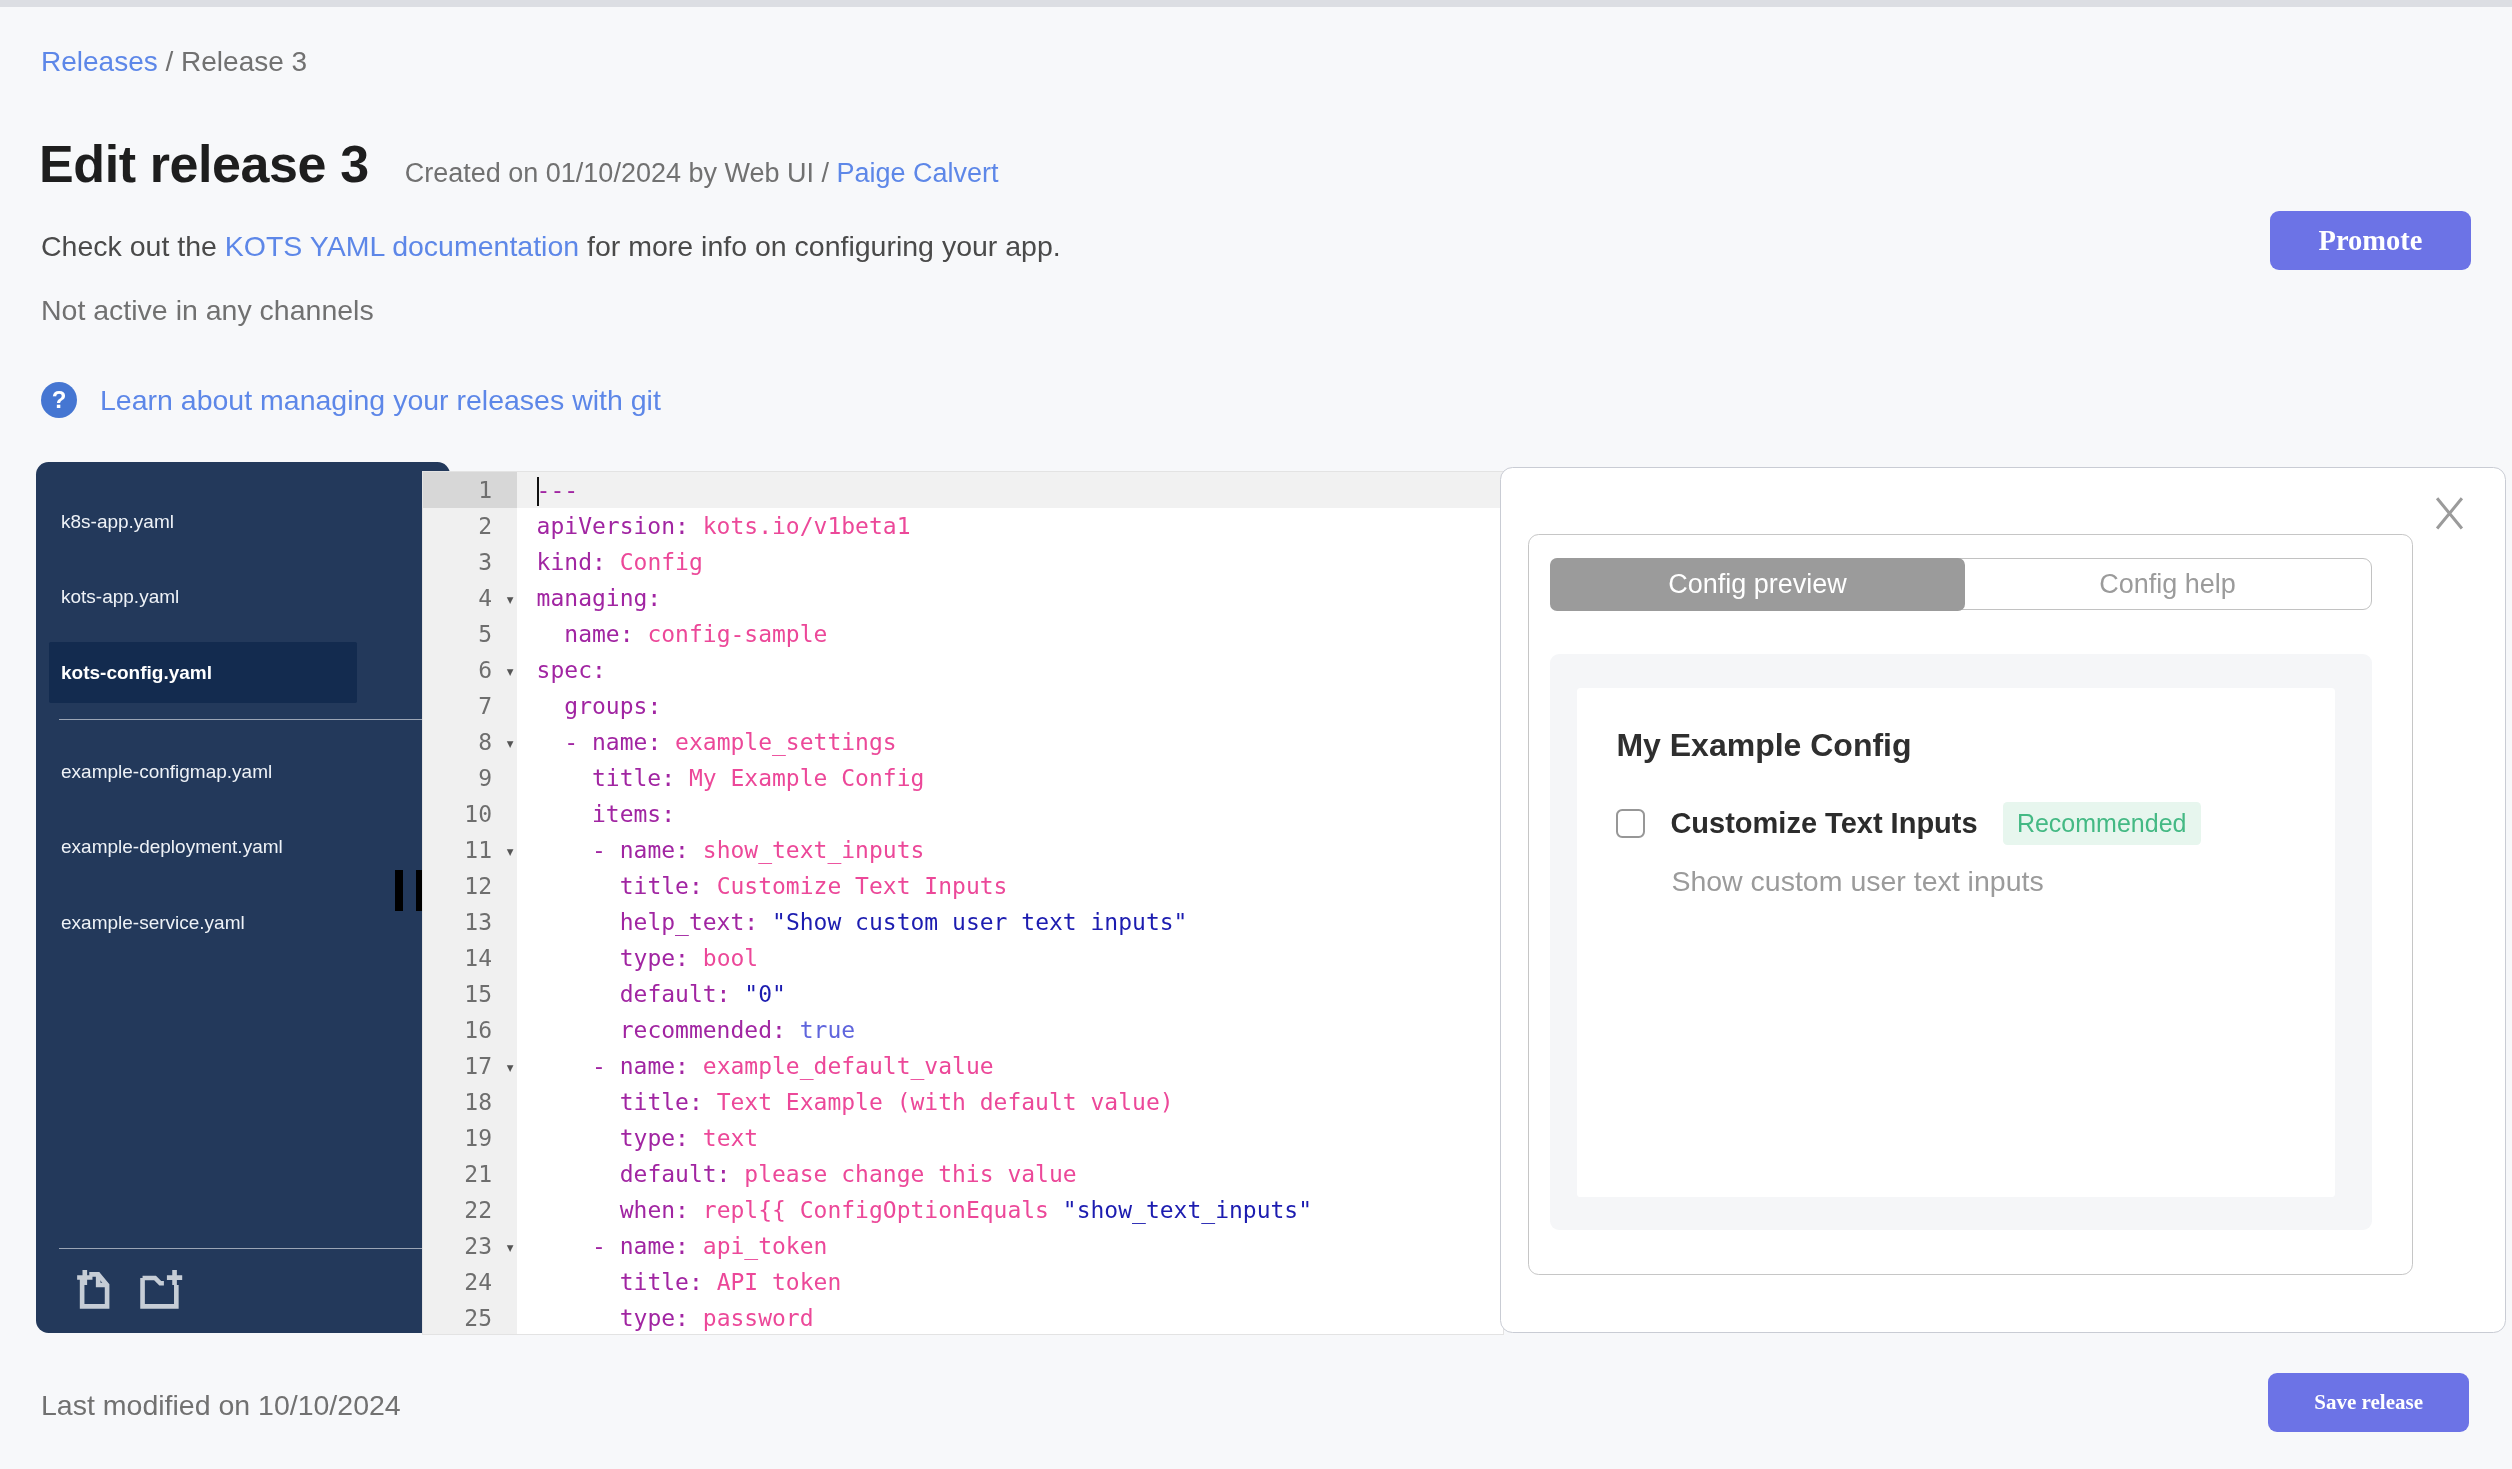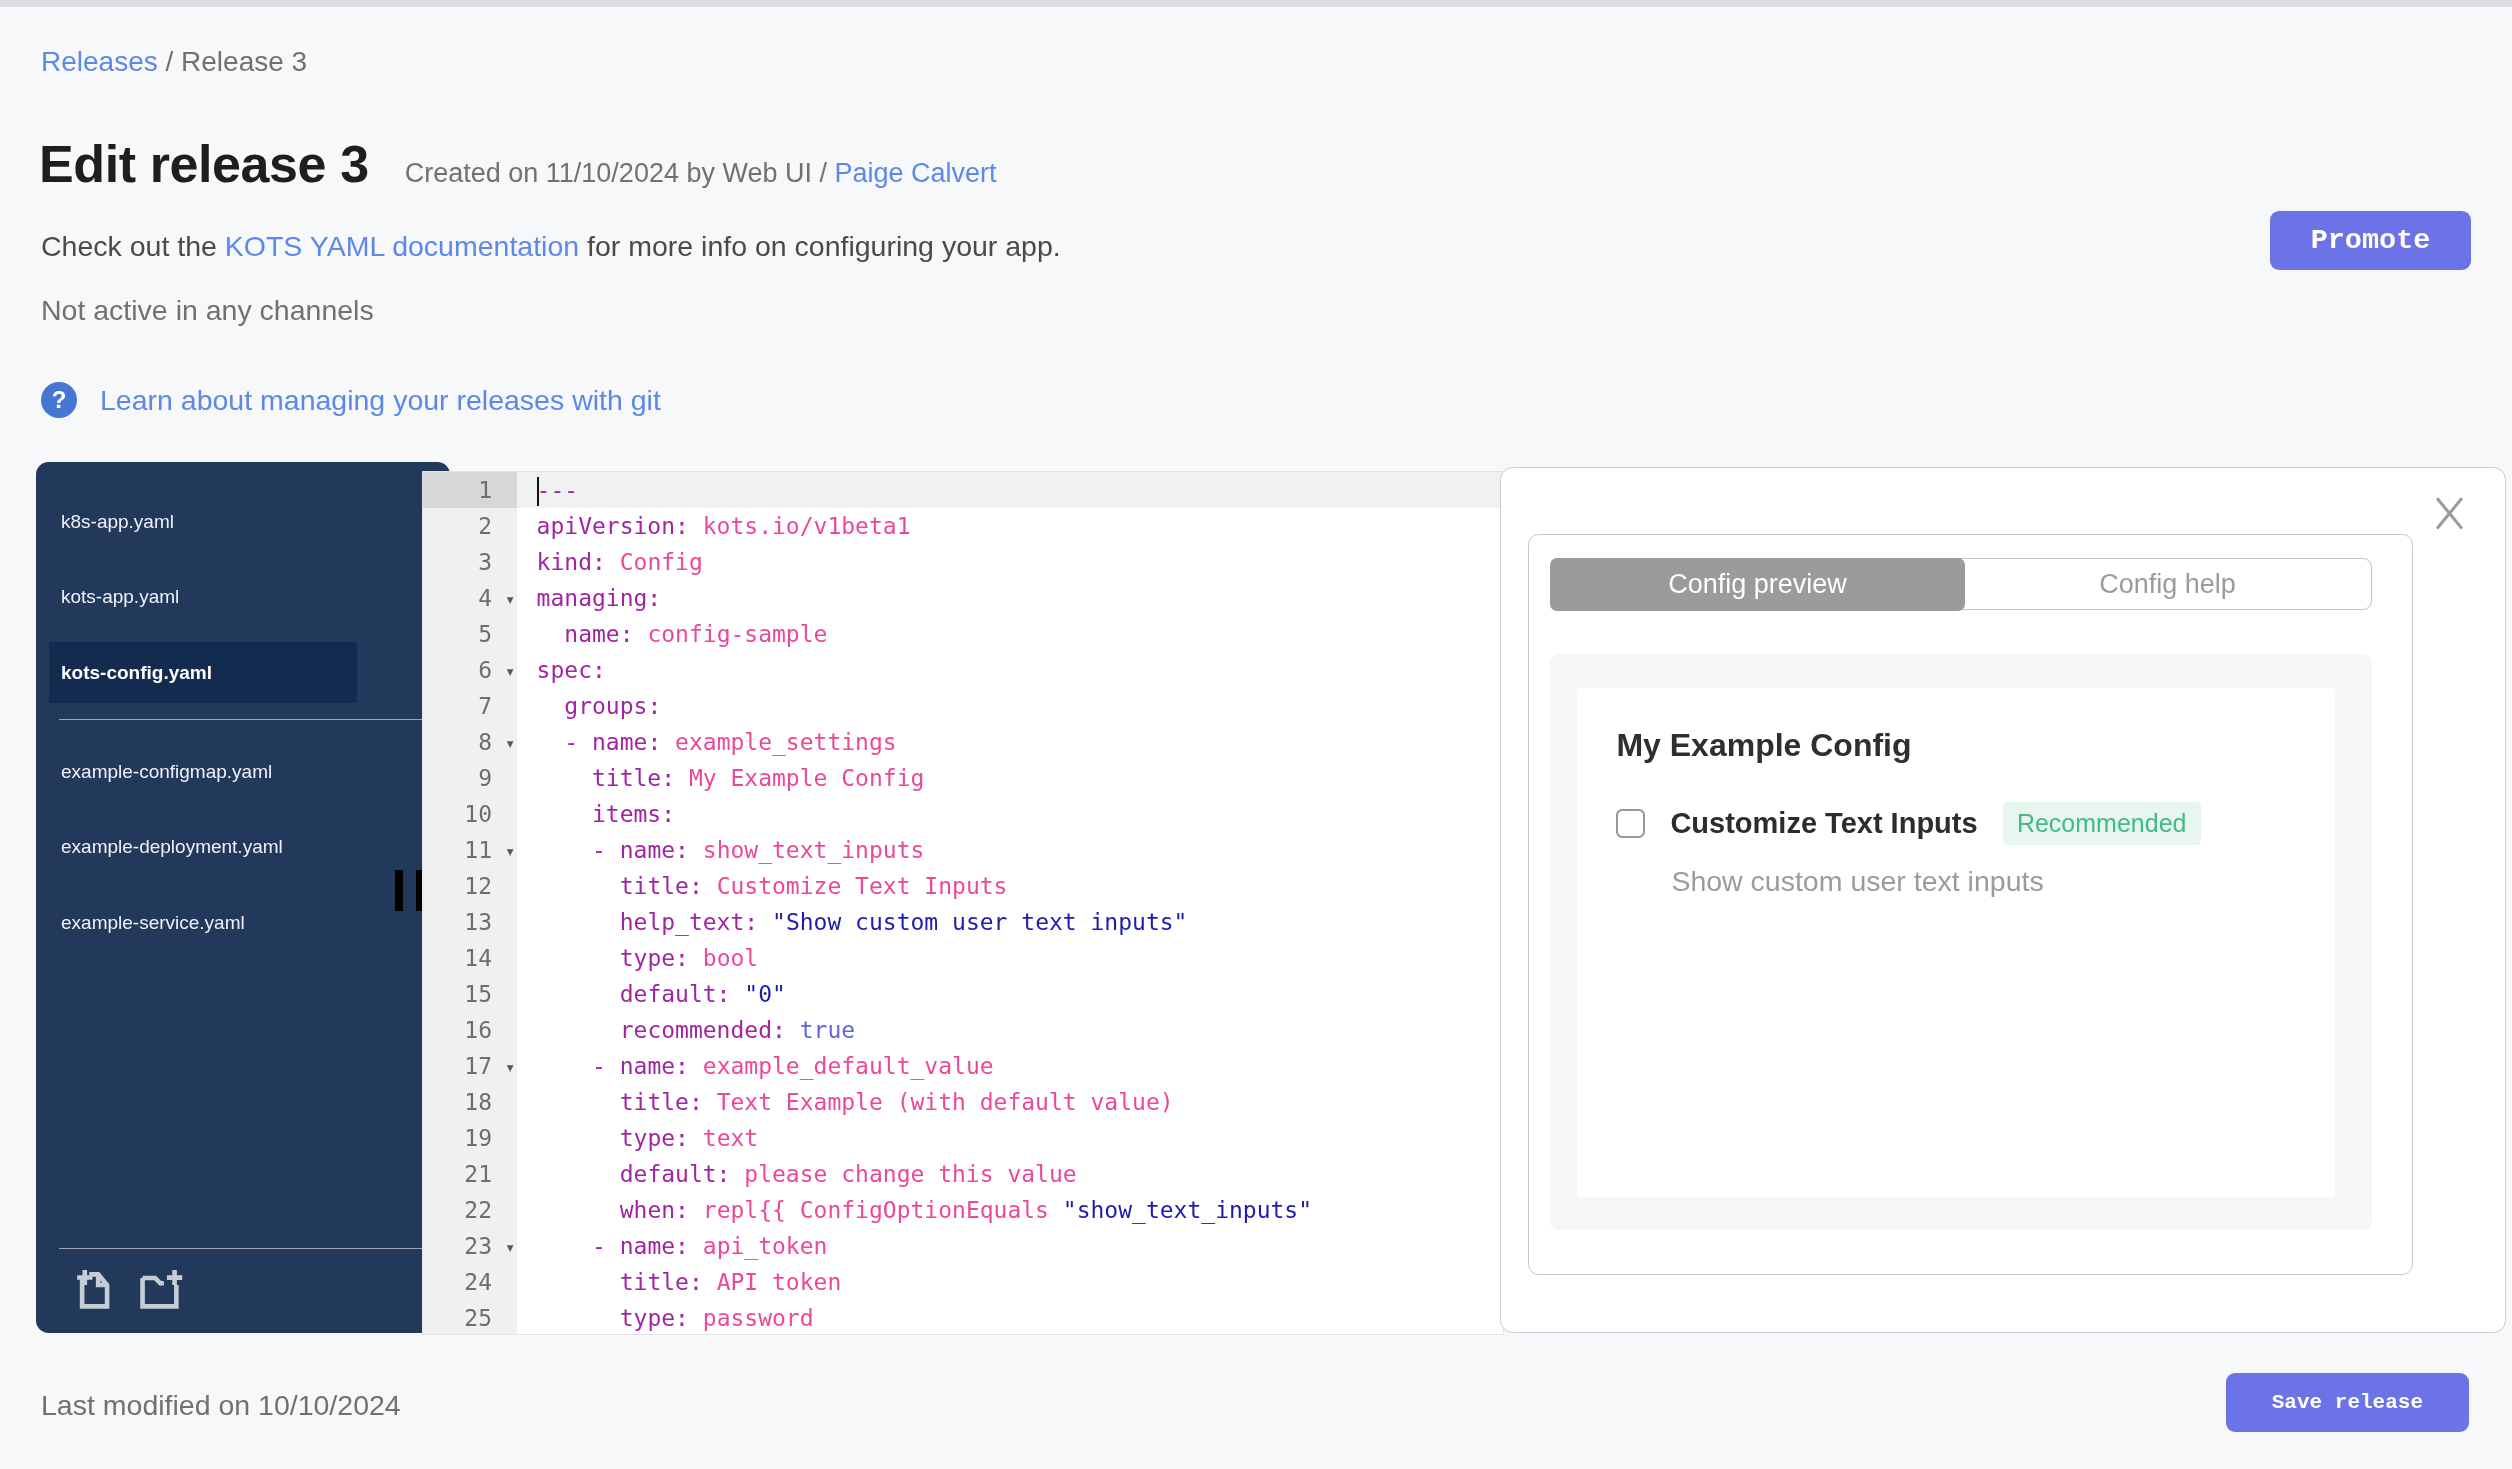--- a/index.html
+++ b/index.html
@@ -21,21 +21,21 @@
   .created { font-size:27px; color:#717171; }
   .created a { color:#5d87e8; text-decoration:none; cursor:pointer; }
   .doc-line { position:absolute; left:41px; top:230px; font-size:28.5px; color:#4a4a4a; }
   .doc-line a { color:#5d87e8; text-decoration:none; cursor:pointer; }
   .channel-status { position:absolute; left:41px; top:294px; font-size:28.5px; color:#717171; }
   .git-row { position:absolute; left:41px; top:382px; display:flex; align-items:center; gap:16px; }
   .q-icon { width:36px; height:36px; border-radius:50%; background:#4576d2; color:#fff; font-size:24px; font-weight:bold;
             display:flex; align-items:center; justify-content:center; }
   .git-row a { font-size:28.5px; color:#5d87e8; text-decoration:none; cursor:pointer;margin-left:7px; }
   .btn { background:#6c73e6; color:#fff; font-weight:700; border:none; border-radius:9px; cursor:pointer;
-         font-family:Liberation Mono, monospace; }
+         font-family:Liberation Serif, serif; }
   #promote-btn { position:absolute; right:41px; top:211px; width:201px; height:59px; font-size:28.5px; }
   #save-btn { position:absolute; right:43px; top:1373px; height:59px; padding:0 46px; font-size:21px; }
 
   
   .main { position:absolute; left:36px; top:462px; width:2441px; height:873px; }
 
   
   .sidebar { position:absolute; left:0; top:0; width:414px; height:871px; background:#23395b; border-radius:12.5px;
              padding-top:29px; color:#eef2f7; font-size:19px; }
   .file-item { padding:9px 25px; line-height:43px; margin-bottom:14.3px; width:303px; overflow-wrap:break-word; cursor:pointer; }
@@ -99,21 +99,21 @@
 
 <div class="top-strip"></div>
 
 <div class="breadcrumb">
   <a>Releases</a><span> / </span><span>Release 3</span>
 </div>
 
 <div class="title-row">
   <h1>Edit release 3</h1>
   <div class="created">
-    <span>Created on 11/10/2024 by Web UI / </span><a>Paige Calvert</a>
+    <span>Created on 01/10/2024 by Web UI / </span><a>Paige Calvert</a>
   </div>
 </div>
 
 <div class="doc-line">
   <span>Check out the </span><a>KOTS YAML documentation</a><span> for more info on configuring your app.</span>
 </div>
 
 <div class="channel-status">Not active in any channels</div>
 
 <div class="git-row">

